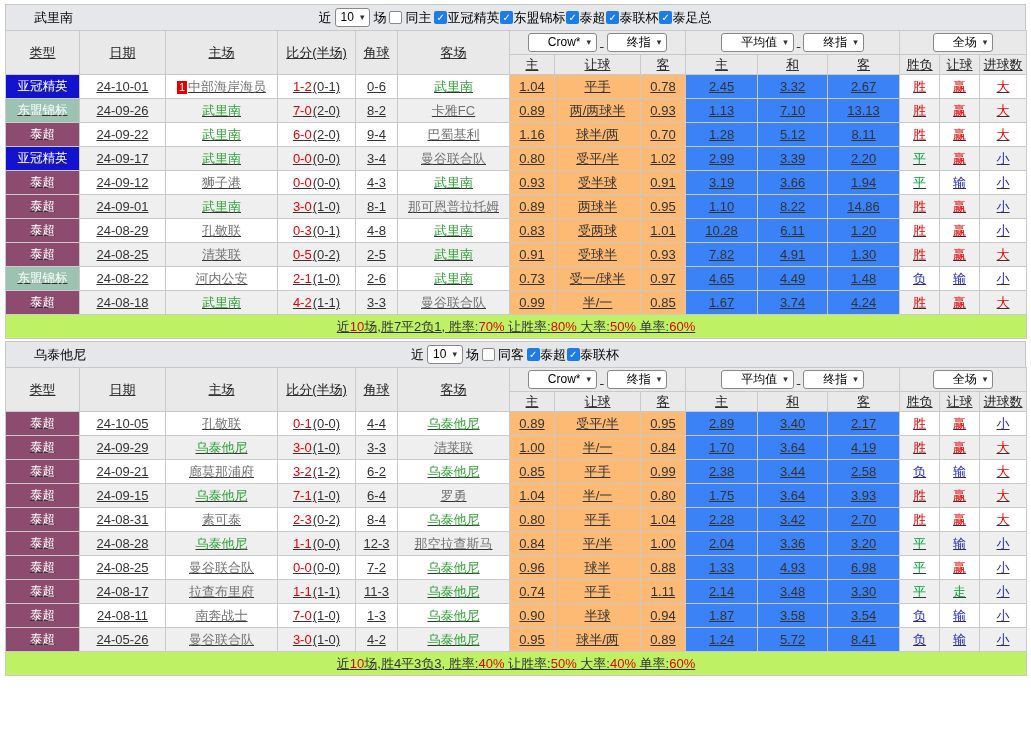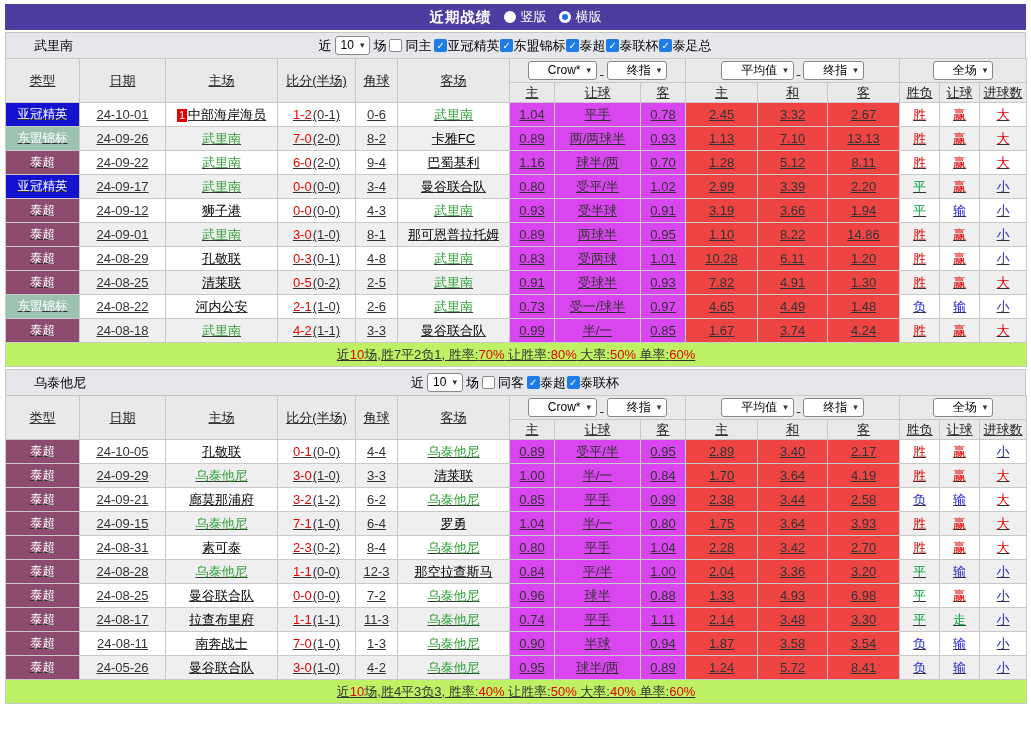--- a/index.html
+++ b/index.html
@@ -22,24 +22,24 @@
   .league-list { display:inline-flex; align-items:center; }
   .lg-label { margin-right:1px; }
 
   table { width:100%; border-collapse:collapse; table-layout:fixed; background:#fff;text-decoration:underline; }
   th,td { border:1px solid #c9c9c9; text-align:center; overflow:hidden; white-space:nowrap; padding:0 2px; }
   thead th { background:#e9e9e9; font-weight:normal; color:#222; font-size:13px; }
   tr.h1 th { height:24px; }
   tr.h2 th { height:20px; }
   tbody td { height:24px; font-size:13px; color:#333; }
   tr.even .plain { background:#efefef; }
-  .cream { background:#d946ef; }
-  .blue  { background:#ef4444; }
+  .cream { background:#fdba74; }
+  .blue  { background:#3b82f6; }
   .type-cell { color:#fff; font-size:12.5px; }
-  .team { color:#000000; }
+  .team { color:#737373; }
   .team.hl { color:#2fa136; }
   .ft { color:#e60000; margin-right:1px; }
   .ht { color:#333; }
   .badge { display:inline-block; background:#e60000; color:#fff; font-size:11px; line-height:13px; padding:0 2px; margin-right:1px; }
   .c-r { color:#e60000; } .c-g { color:#00a33e; } .c-b { color:#2323cf; }
   tfoot td.summary { height:24px; background:#bef264; font-size:13px; color:#333; }
   .summary .red { color:#e60000; }
 
   .select { display:inline-flex; align-items:center; background:#fff; border:1px solid #888; border-radius:3px;
             padding:1px 5px; font-size:12px; color:#000; gap:6px; line-height:15px; }
@@ -48,31 +48,20 @@
 
   .cb { width:13px; height:13px; display:inline-block; vertical-align:-2px; }
   .cb.off { background:#fff; border:1px solid #8a8a8a; border-radius:2px; }
   .cb.on { background:#1e7ce8; border-radius:2px; position:relative; }
   .cb.on::after { content:"\2713"; color:#fff; font-size:10px; font-weight:bold; position:absolute; left:2px; top:0; line-height:13px; }
 </style>
 </head>
 <body>
 
 <div class="page">
-  <div class="titlebar">
-    <span class="title">近期战绩</span>
-    <span class="radio-group">
-      <span class="radio"></span>
-      <span>竖版</span>
-    </span>
-    <span class="radio-group">
-      <span class="radio on"></span>
-      <span>横版</span>
-    </span>
-  </div>
   <div id="panels">
   <section class="panel">
     <div class="sec-head">
       <span class="team-title">武里南</span>
       <div class="filters">
         <span>近</span>
         <span class="select">
               <span>10</span>
               <span class="caret">▾</span>
             </span>

